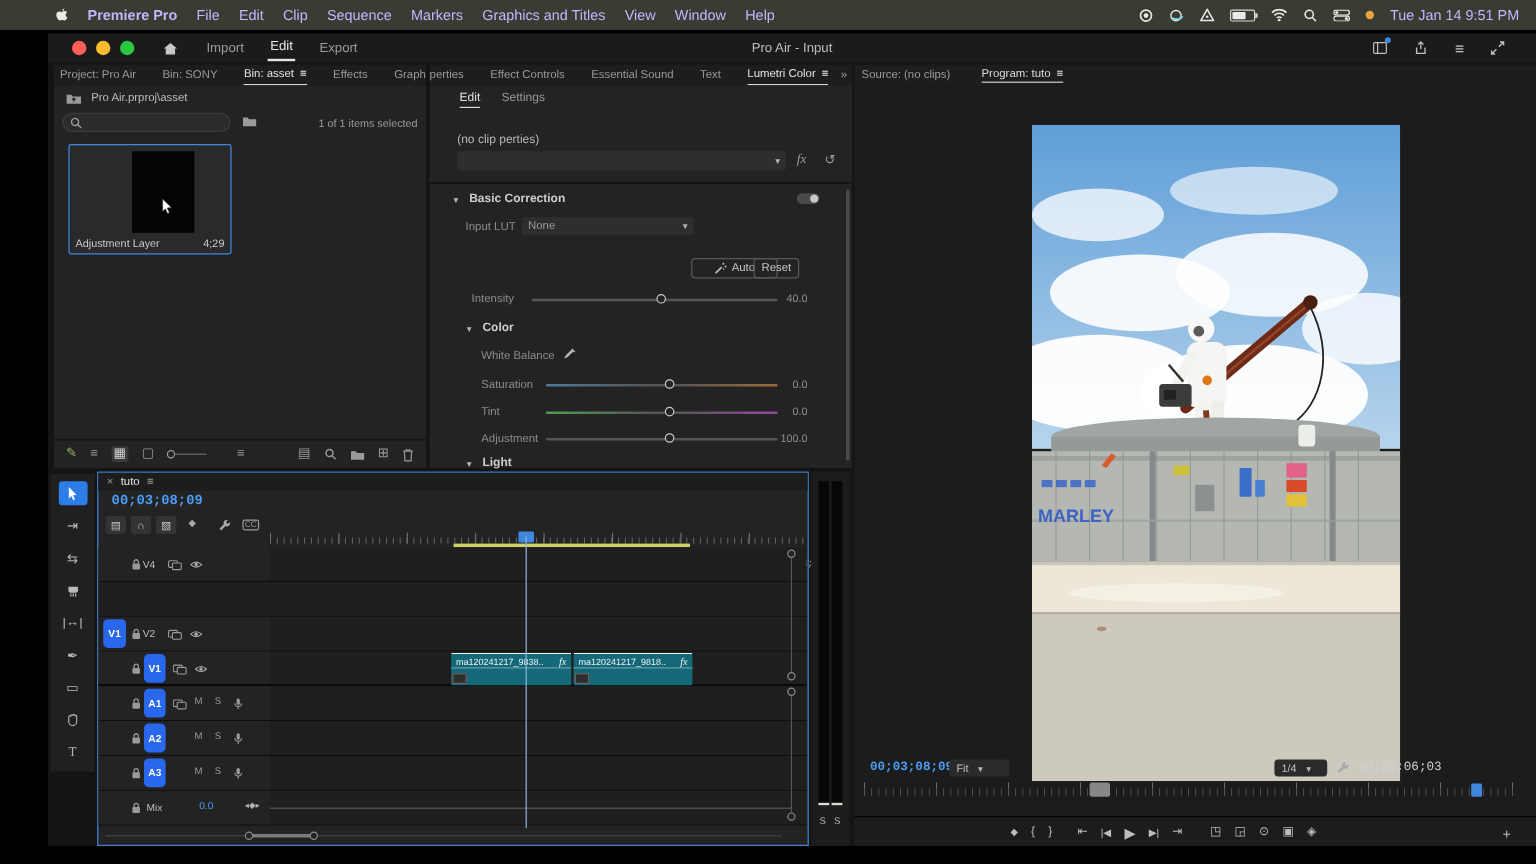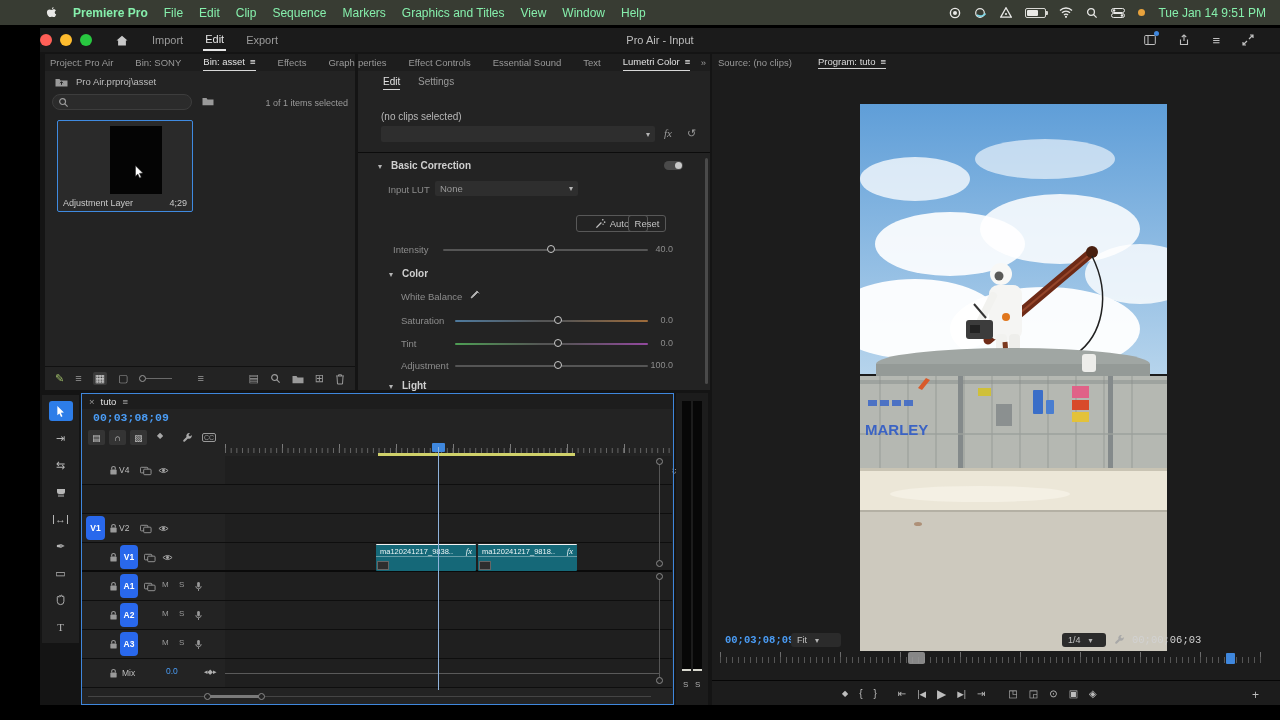--- a/index.html
+++ b/index.html
@@ -3,21 +3,21 @@
 <meta charset="utf-8">
 <style>
   *{margin:0;padding:0;box-sizing:border-box}
   html,body{width:1280px;height:720px;background:#000;overflow:hidden;
     font-family:"Liberation Sans",sans-serif;color:#c8c8c8;-webkit-font-smoothing:antialiased}
   .p{position:absolute}
   .mono{font-family:Liberation Mono, monospace}
 
   
   .menubar{position:absolute;left:0;top:0;width:1280px;height:25px;background:#383c33;
-    display:flex;align-items:center;gap:16px;padding:0 14px 0 46px;font-size:12px;color:#86efac}
+    display:flex;align-items:center;gap:16px;padding:0 14px 0 46px;font-size:12px;color:#c4b5fd}
   .menubar .mi{white-space:nowrap}
   .menubar .mi.b{font-weight:bold}
   .mb-right{margin-left:auto;display:flex;align-items:center;gap:13px}
   .batt{width:21px;height:10px;border:1px solid #d8d8d4;border-radius:2px;position:relative}
   .batt i{position:absolute;left:1px;top:1px;bottom:1px;width:11px;background:#e9e9e6;border-radius:1px}
   .batt:after{content:"";position:absolute;right:-3px;top:2.5px;width:2px;height:4px;background:#d8d8d4;border-radius:0 1px 1px 0}
   .odot{width:7px;height:7px;border-radius:50%;background:#e8a33d}
 
   
   .window{position:absolute;left:40px;top:28px;width:1240px;height:677px;background:#141414}
@@ -181,21 +181,21 @@
           <circle cx="11" cy="7.5" r="1.3" fill="#e8e8e6"></circle>
         </svg>
       </span>
     <span class="odot"></span>
     <span class="mi">Tue Jan 14  9:51 PM</span>
   </span>
 </div>
 
 <div class="window">
 
-  <div class="titlebar" style="padding-left:0">
+  <div class="titlebar" style="padding-left:20px">
     <span class="tl" style="background:#ff5f57"></span>
     <span class="tl" style="background:#febc2e"></span>
     <span class="tl" style="background:#28c840"></span>
     <span style="margin:0 22px 0 16px">
         <svg viewBox="0 0 12 11" width="12" height="11">
           <path d="M6 .8 11.5 5.5H9.9V10.5H2.1V5.5H.5Z" fill="#c8c8c8"></path>
         </svg>
       </span>
     <span class="htab">Import</span>
     <span class="htab on">Edit</span>
@@ -314,21 +314,21 @@
       <span class="ptab">Text</span>
       <span class="ptab on" style="display:flex;gap:5px;align-items:center;margin-right:0">
         <span>Lumetri Color</span>
           <span>≡</span>
       </span>
       <span class="ovf">»</span>
     </div>
     <span class="p" style="left:25px;top:22px;font-size:10px;color:#e2e2e2;border-bottom:1px solid #d8d8d8;padding-bottom:2px">Edit</span>
     <span class="p" style="left:60px;top:22px;font-size:10px;color:#999">Settings</span>
 
-    <span class="p" style="left:23px;top:57px;font-size:10px;color:#b8b8b8">(no clips selected)</span>
+    <span class="p" style="left:23px;top:57px;font-size:10px;color:#b8b8b8">(no clip perties)</span>
     <div class="ldrop" style="left:23px;top:72px;width:274px;height:16px">
       <span></span>
         <span class="chev">▾</span>
     </div>
     <span class="p" style="left:306px;top:73px;font-size:11px;color:#9a9a9a;font-style:italic;font-family:'Liberation Serif',serif">fx</span>
     <span class="p" style="left:329px;top:73px;font-size:11px;color:#9a9a9a">↺</span>
     <div class="p" style="left:0;top:98px;right:0;height:1px;background:#0c0c0c"></div>
 
     <span class="p chev" style="left:20px;top:108px">▾</span>
     <span class="p lum-sec" style="left:33px;top:106px">Basic Correction</span>

